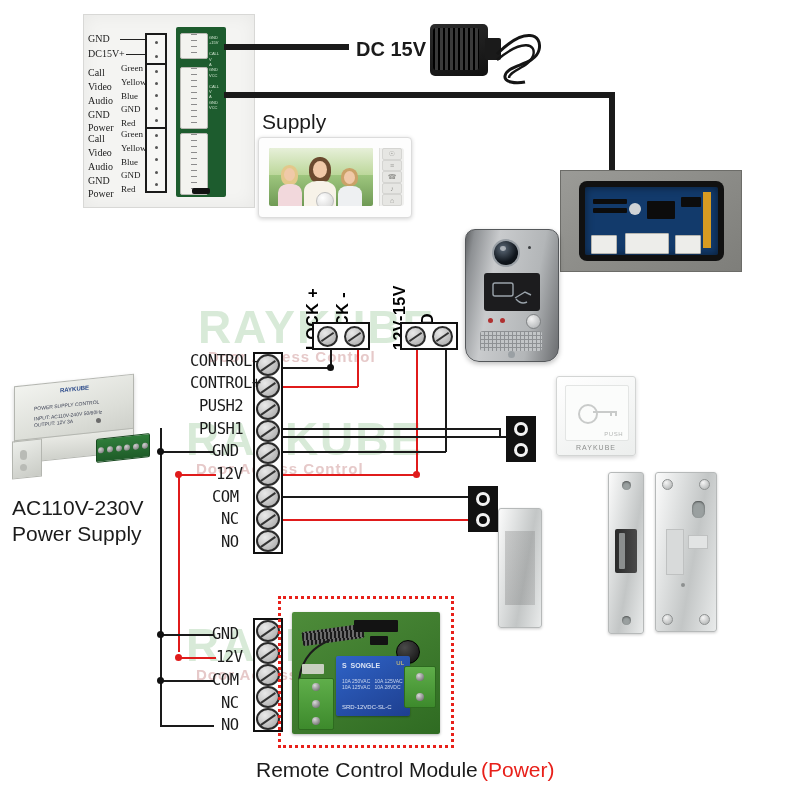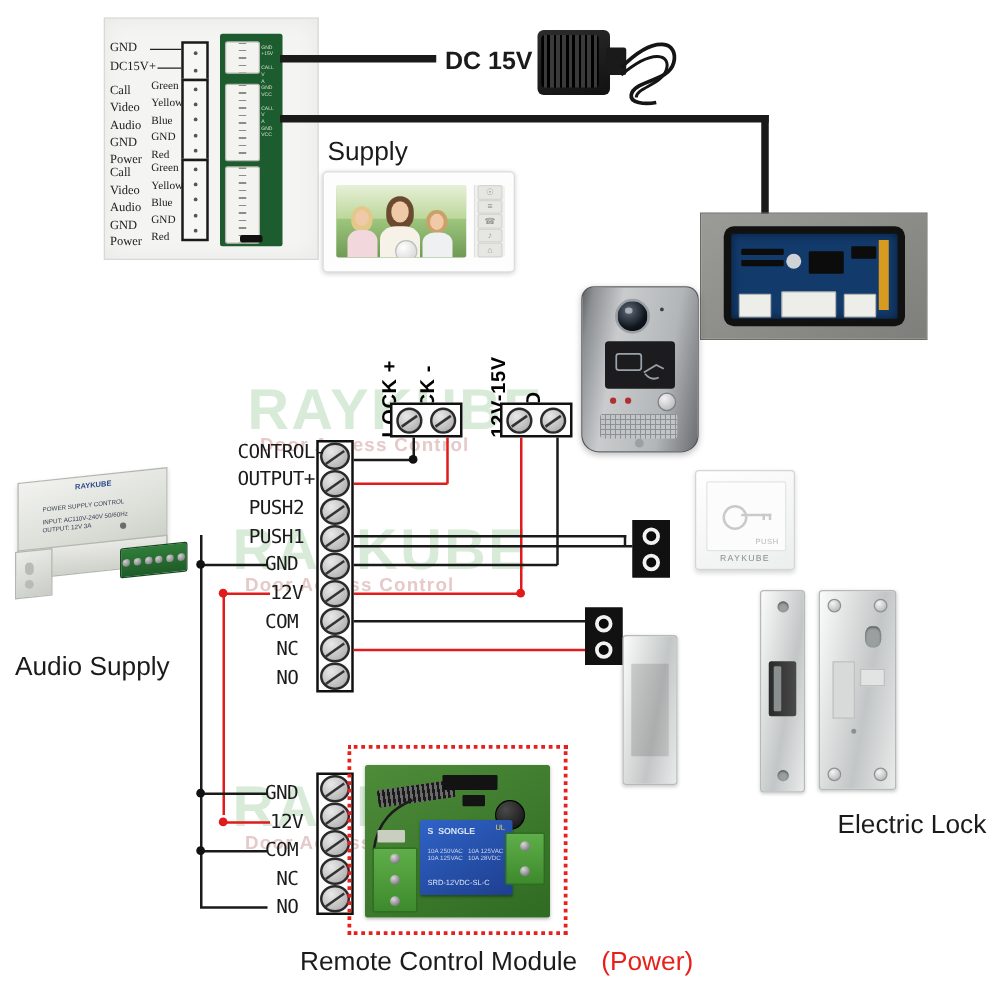--- a/index.html
+++ b/index.html
@@ -450,21 +450,21 @@
     <div class="screw"></div>
     <div class="screw"></div>
     <div class="screw"></div>
     <div class="screw"></div>
     <div class="screw"></div>
     <div class="screw"></div>
     <div class="screw"></div>
     <div class="screw"></div>
   </div>
   <div class="lbl lbl-mono" style="left:190px;top:352px;">CONTROL-</div>
-  <div class="lbl lbl-mono" style="left:190px;top:374px;">OUTPUT+</div>
+  <div class="lbl lbl-mono" style="left:190px;top:374px;">CONTROL+</div>
   <div class="lbl lbl-mono" style="left:199px;top:397px;">PUSH2</div>
   <div class="lbl lbl-mono" style="left:199px;top:420px;">PUSH1</div>
   <div class="lbl lbl-mono" style="left:212px;top:442px;">GND</div>
   <div class="lbl lbl-mono" style="left:216px;top:465px;">12V</div>
   <div class="lbl lbl-mono" style="left:212px;top:488px;">COM</div>
   <div class="lbl lbl-mono" style="left:221px;top:510px;">NC</div>
   <div class="lbl lbl-mono" style="left:221px;top:533px;">NO</div>
 
   <div class="abs" style="left:8px;top:372px;width:150px;height:116px;">
     <div class="ps-box" style="left:6px;top:8px;width:118px;height:70px;"></div>
@@ -479,21 +479,22 @@
         <i></i>
         <i></i>
         <i></i>
         <i></i>
         <i></i>
     </div>
     <div style="position:absolute;left:4px;top:68px;width:28px;height:36px;background:linear-gradient(160deg,#eceeea,#c9cbc5);border:1px solid #b4b6b0;transform:skewY(-6deg);"></div>
     <div style="position:absolute;left:12px;top:78px;width:7px;height:10px;border-radius:4px;background:#b9bbb6;"></div>
     <div style="position:absolute;left:12px;top:92px;width:7px;height:7px;border-radius:50%;background:#b9bbb6;"></div>
   </div>
-  <div class="lbl lbl-title" style="left:12px;top:522px;">Audio Supply</div>
+  <div class="lbl lbl-title" style="left:12px;top:496px;">AC110V-230V</div>
+  <div class="lbl lbl-title" style="left:12px;top:522px;">Power Supply</div>
 
   <div class="wire-v" style="left:160px;top:428px;height:298px;"></div>
   <div class="wire-v red" style="left:178px;top:472px;height:180px;"></div>
 
   <div class="wire-h" style="left:160px;top:451px;width:54px;"></div>
   <div class="dot" style="left:157px;top:448px;"></div>
   <div class="wire-h red" style="left:178px;top:474px;width:38px;"></div>
   <div class="dot red" style="left:175px;top:471px;"></div>
 
   <div class="wire-h" style="left:160px;top:634px;width:54px;"></div>
@@ -548,21 +549,20 @@
     <div class="lock-screw" style="right:6px;top:6px;width:9px;height:9px;"></div>
     <div class="lock-screw" style="left:6px;bottom:6px;width:9px;height:9px;"></div>
     <div class="lock-screw" style="right:6px;bottom:6px;width:9px;height:9px;"></div>
     <div class="lock-hole" style="left:36px;top:28px;width:13px;height:17px;border-radius:40%;"></div>
     <div class="lock-lbl" style="left:10px;top:56px;width:16px;height:44px;"></div>
     <div class="lock-lbl" style="left:32px;top:62px;width:18px;height:12px;background:#e2e4e4;"></div>
     <div style="position:absolute;left:25px;top:110px;width:4px;height:4px;border-radius:50%;background:#8d9090;"></div>
   </div>
 
 
-  <div class="lbl lbl-title" style="left:670px;top:648px;">Electric Lock</div>
 
   <div class="strip" style="left:253px;top:618px;width:30px;height:114px;">
     <div class="screw"></div>
     <div class="screw"></div>
     <div class="screw"></div>
     <div class="screw"></div>
     <div class="screw"></div>
   </div>
   <div class="lbl lbl-mono" style="left:212px;top:625px;">GND</div>
   <div class="lbl lbl-mono" style="left:216px;top:648px;">12V</div>
@@ -592,16 +592,16 @@
         <i></i>
         <i></i>
     </div>
     <div class="rc-term" style="right:4px;top:54px;width:30px;height:40px;flex-direction:column;">
       <i></i>
         <i></i>
     </div>
     <div style="position:absolute;left:10px;top:52px;width:22px;height:10px;background:#c8cfc0;border-radius:1px;"></div>
   </div>
 
-  <div class="lbl lbl-title" style="left:240px;top:758px;">Remote Control Module</div>
+  <div class="lbl lbl-title" style="left:256px;top:758px;">Remote Control Module</div>
   <div class="lbl lbl-title red-text" style="left:481px;top:758px;">(Power)</div>
 
 </div>
 
 </body></html>

